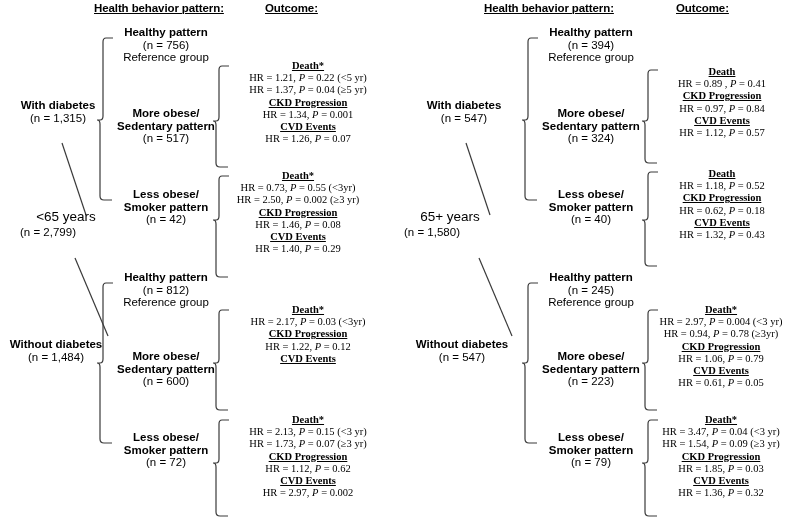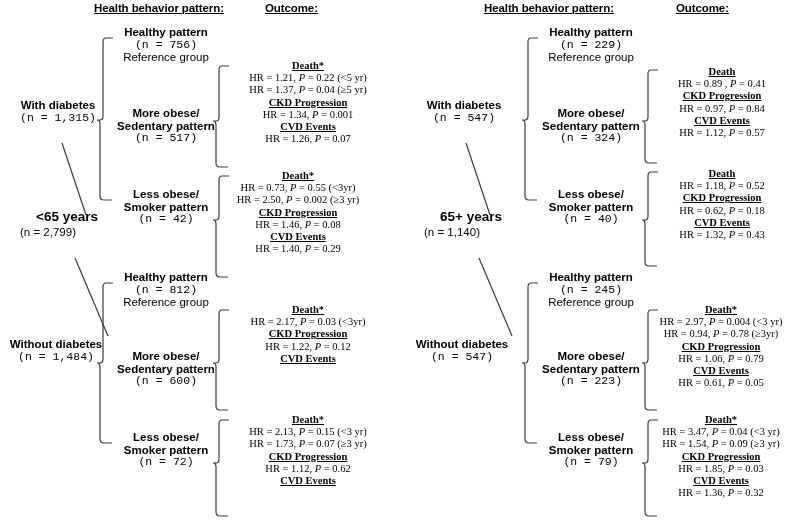--- a/index.html
+++ b/index.html
@@ -19,28 +19,28 @@
     text-decoration:underline;
     text-align:center;white-space:nowrap;
     letter-spacing:-0.1px;
   }
 
   .node{
     text-align:center;white-space:nowrap;
     font-size:11.5px;line-height:12.6px;
   }
   .node .b{font-weight:bold;display:block;}
-  .node .n{font-weight:normal;display:block;font-family:Liberation Mono, monospace;}
+  .node .n{font-weight:normal;display:block;}
   .node .ref{font-weight:normal;display:block;}
 
   .root{
     text-align:center;white-space:nowrap;
     font-size:13.5px;line-height:14.5px;
   }
-  .root .b{font-weight:bold;display:block;padding-left:36px;}
+  .root .b{font-weight:normal;display:block;padding-left:36px;}
   .root .n{font-weight:normal;display:block;font-size:11.5px;}
 
   .outcome{
     text-align:center;
     font-size:10.5px;line-height:12.2px;font-family:Liberation Serif, serif;
   }
   .outcome .ttl{font-weight:bold;text-decoration:underline;display:block;}
   .outcome .row{display:block;white-space:nowrap;}
   .outcome .rowwrap{display:block;}
   .outcome i{font-style:italic;}
@@ -162,39 +162,40 @@
     <span class="ttl">CVD Events</span>
   </div>
 
   <div class="abs outcome" style="left:228px;top:414px;width:160px;">
     <span class="ttl">Death*</span>
     <span class="row">HR = 2.13, <i>P</i> = 0.15 (&lt;3 yr)</span>
     <span class="row">HR = 1.73, <i>P</i> = 0.07 (≥3 yr)</span>
     <span class="ttl">CKD Progression</span>
     <span class="row">HR = 1.12, <i>P</i> = 0.62</span>
     <span class="ttl">CVD Events</span>
-  </div>
-
-  <div class="abs root" style="left:404px;top:210px;width:96px;">
+    <span class="row">HR = 2.97, <i>P</i> = 0.002</span>
+  </div>
+
+  <div class="abs root" style="left:384px;top:210px;width:96px;">
     <span class="b">65+ years</span>
-    <span class="n">(n = 1,140)</span>
+    <span class="n">(n = 1,580)</span>
   </div>
 
   <div class="abs node" style="left:412px;top:99px;width:104px;">
     <span class="b">With diabetes</span>
     <span class="n">(n = 547)</span>
   </div>
   <div class="abs node" style="left:406px;top:338px;width:112px;">
     <span class="b">Without diabetes</span>
     <span class="n">(n = 547)</span>
   </div>
 
   <div class="abs node" style="left:539px;top:26px;width:104px;">
     <span class="b">Healthy pattern</span>
-    <span class="n">(n = 229)</span>
+    <span class="n">(n = 394)</span>
     <span class="ref">Reference group</span>
   </div>
   <div class="abs node" style="left:539px;top:107px;width:104px;">
     <span class="b">More obese/</span>
     <span class="b">Sedentary pattern</span>
     <span class="n">(n = 324)</span>
   </div>
   <div class="abs node" style="left:539px;top:188px;width:104px;">
     <span class="b">Less obese/</span>
     <span class="b">Smoker pattern</span>

